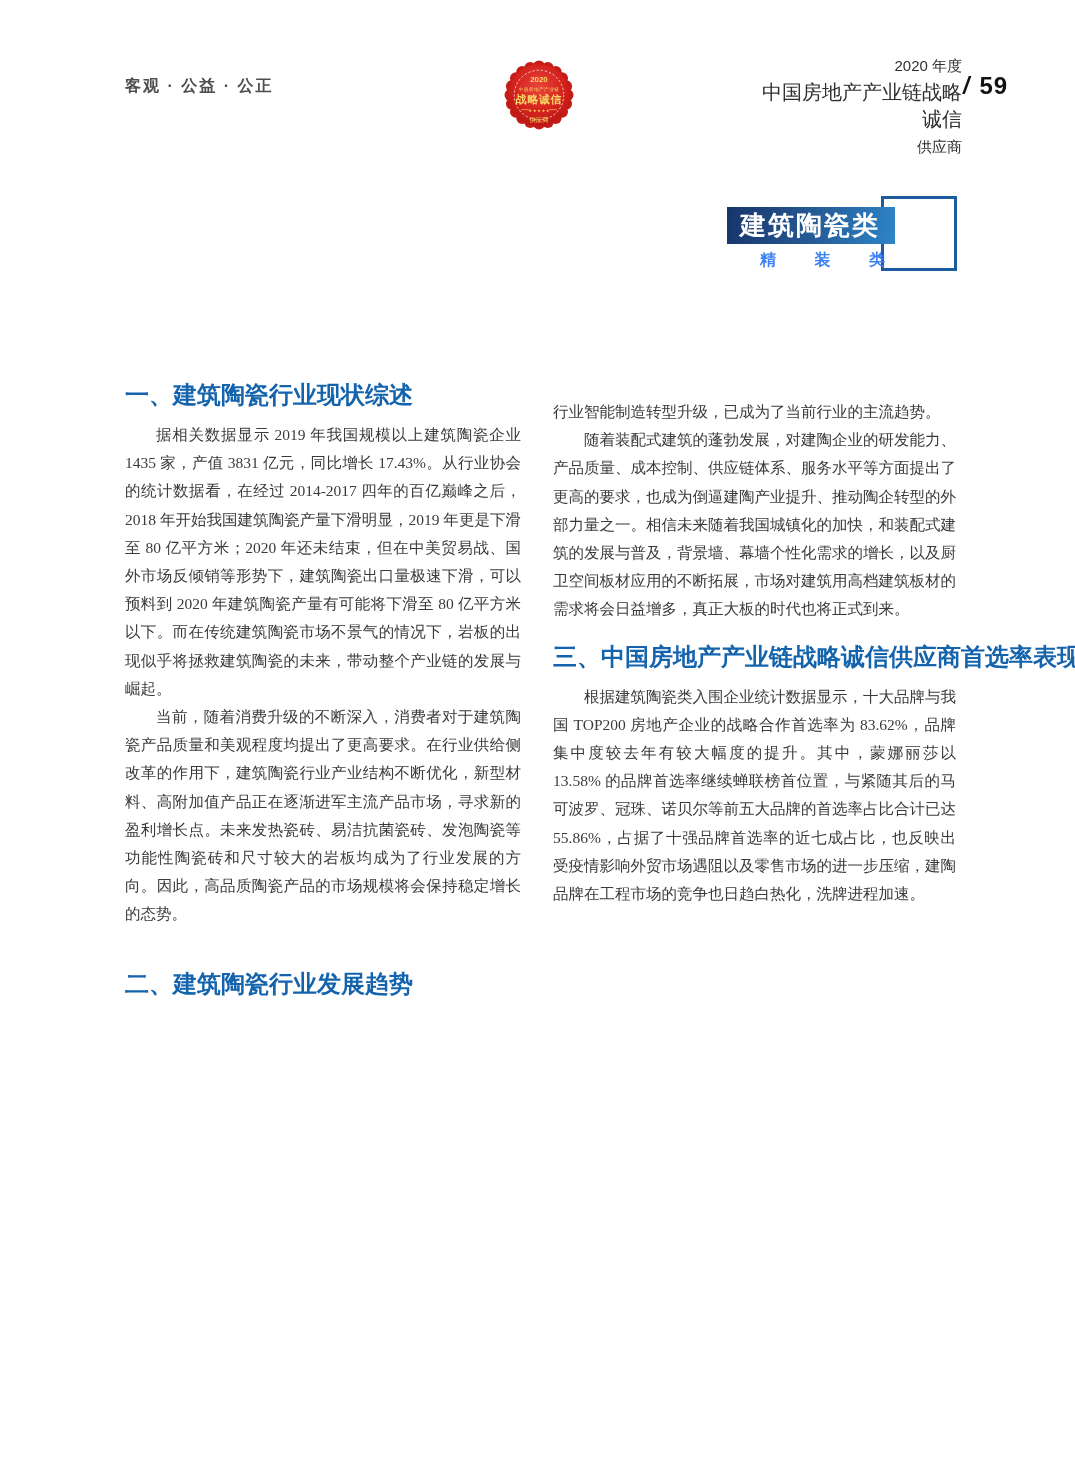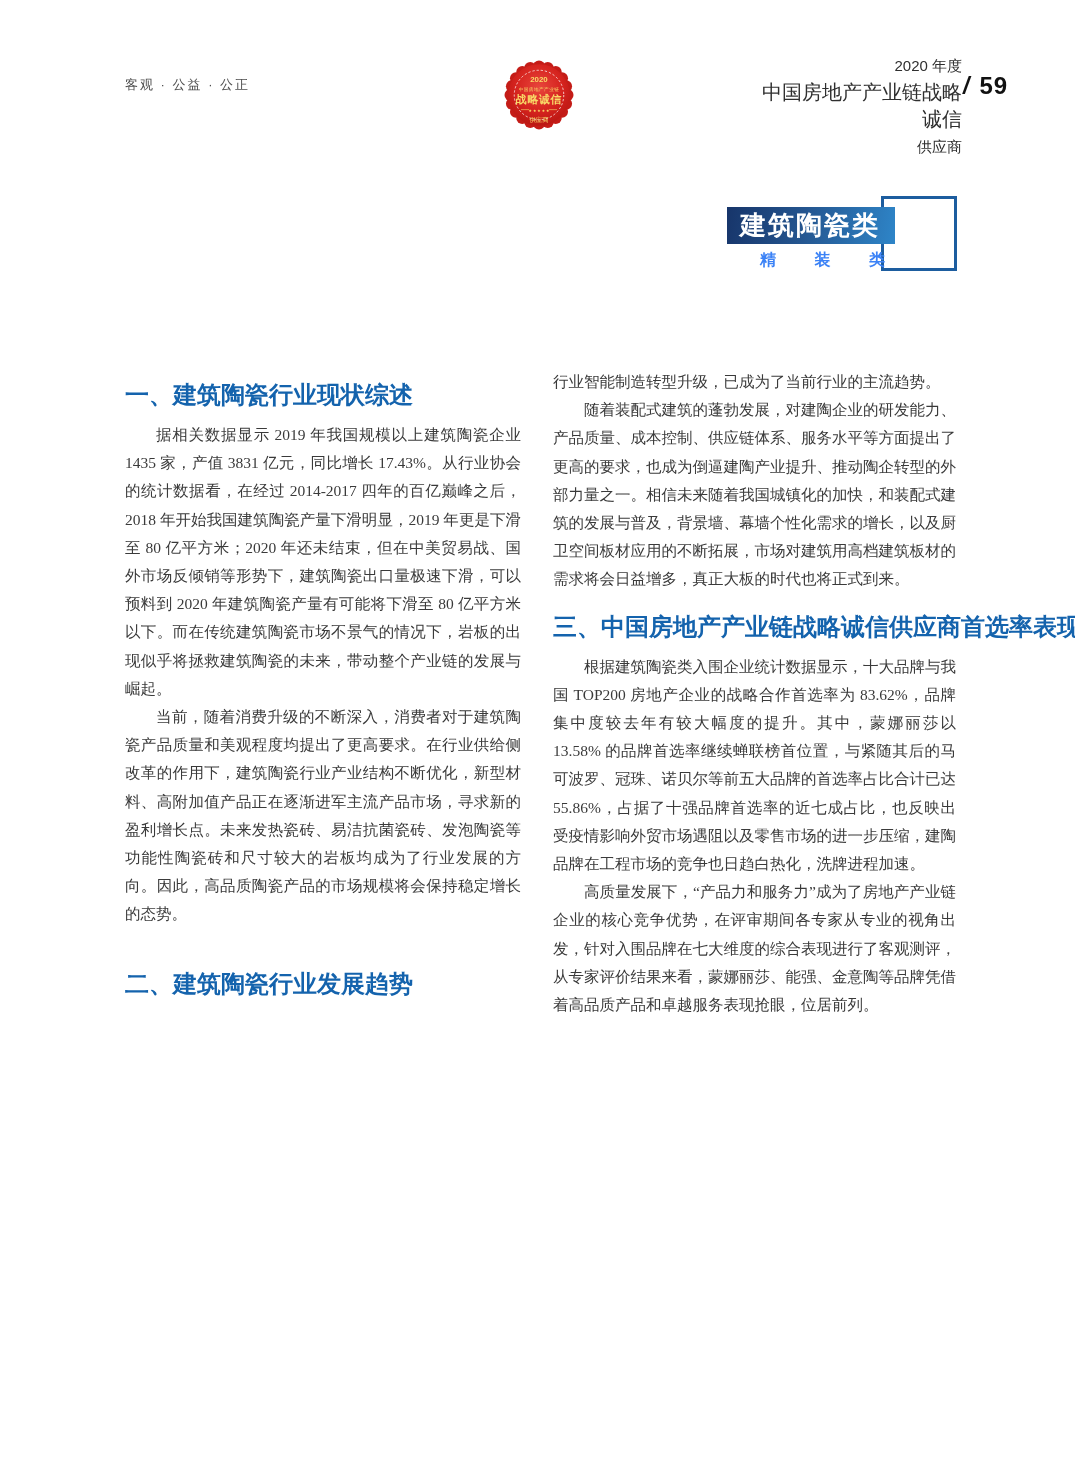--- a/index.html
+++ b/index.html
@@ -1,20 +1,20 @@
 <!DOCTYPE html>
 <html><head>
 <meta charset="utf-8">
 <style>
   html,body{margin:0;padding:0;background:#ffffff;}
   .page{position:relative;width:1075px;height:1459px;background:#ffffff;overflow:hidden;
         font-family:"Liberation Sans","DejaVu Sans",sans-serif;}
 
   
-  .slogan{position:absolute;left:125px;top:76px;font-size:13px;font-weight:normal;
+  .slogan{position:absolute;left:125px;top:76px;font-size:16px;font-weight:bold;
           color:#4e4e4e;letter-spacing:2px;}
   .seal{position:absolute;left:494px;top:50px;width:90px;height:90px;}
   .award-block{position:absolute;left:750px;top:52px;width:212px;text-align:right;
                color:#2f2f2f;font-size:15px;line-height:27px;}
   .award-block .big{font-size:20px;}
   .page-num{position:absolute;left:963px;top:72px;color:#111;font-weight:bold;}
   .page-num .slash{font-style:italic;font-size:23px;margin-right:10px;}
   .page-num .num{font-size:24px;letter-spacing:1px;}
 
   
@@ -32,21 +32,21 @@
   .col{position:absolute;color:#383838;}
   .col-left{left:125px;top:382px;width:396px;}
   .col-right{left:553px;top:368px;width:403px;}
   .col h3{margin:0 0 14px 0;font-size:24px;line-height:25px;font-weight:bold;
           color:#1463ad;font-family:Liberation Sans, sans-serif;}
   .col h3.h-sec2{margin-top:42px;}
   .col h3.h-sec3{margin-top:20px;white-space:nowrap;letter-spacing:0;}
   .col p{margin:0;font-size:15.5px;line-height:28.2px;text-align:justify;
          text-indent:2em;color:#3a3a3a;
          font-family:"Liberation Serif","DejaVu Serif",serif;}
-  .col p.no-indent{text-indent:0;}
+  .col p.no-indent{text-indent:0;margin-top:30px;}
 
   
   .seal text{fill:#f9da67;font-family:"Liberation Sans","DejaVu Sans",sans-serif;}
 </style>
 </head>
 <body>
 
 <div class="page">
 
   <div class="slogan">客观 · 公益 · 公正</div>
@@ -113,16 +113,15 @@
     <p>据相关数据显示 2019 年我国规模以上建筑陶瓷企业 1435 家，产值 3831 亿元，同比增长 17.43%。从行业协会的统计数据看，在经过 2014-2017 四年的百亿巅峰之后，2018 年开始我国建筑陶瓷产量下滑明显，2019 年更是下滑至 80 亿平方米；2020 年还未结束，但在中美贸易战、国外市场反倾销等形势下，建筑陶瓷出口量极速下滑，可以预料到 2020 年建筑陶瓷产量有可能将下滑至 80 亿平方米以下。而在传统建筑陶瓷市场不景气的情况下，岩板的出现似乎将拯救建筑陶瓷的未来，带动整个产业链的发展与崛起。</p>
     <p>当前，随着消费升级的不断深入，消费者对于建筑陶瓷产品质量和美观程度均提出了更高要求。在行业供给侧改革的作用下，建筑陶瓷行业产业结构不断优化，新型材料、高附加值产品正在逐渐进军主流产品市场，寻求新的盈利增长点。未来发热瓷砖、易洁抗菌瓷砖、发泡陶瓷等功能性陶瓷砖和尺寸较大的岩板均成为了行业发展的方向。因此，高品质陶瓷产品的市场规模将会保持稳定增长的态势。</p>
     <h3 class="h-sec2">二、建筑陶瓷行业发展趋势</h3>
   </div>
 
   <div class="col col-right">
     <p class="no-indent">行业智能制造转型升级，已成为了当前行业的主流趋势。</p>
     <p>随着装配式建筑的蓬勃发展，对建陶企业的研发能力、产品质量、成本控制、供应链体系、服务水平等方面提出了更高的要求，也成为倒逼建陶产业提升、推动陶企转型的外部力量之一。相信未来随着我国城镇化的加快，和装配式建筑的发展与普及，背景墙、幕墙个性化需求的增长，以及厨卫空间板材应用的不断拓展，市场对建筑用高档建筑板材的需求将会日益增多，真正大板的时代也将正式到来。</p>
     <h3 class="h-sec3">三、中国房地产产业链战略诚信供应商首选率表现</h3>
     <p>根据建筑陶瓷类入围企业统计数据显示，十大品牌与我国 TOP200 房地产企业的战略合作首选率为 83.62%，品牌集中度较去年有较大幅度的提升。其中，蒙娜丽莎以 13.58% 的品牌首选率继续蝉联榜首位置，与紧随其后的马可波罗、冠珠、诺贝尔等前五大品牌的首选率占比合计已达 55.86%，占据了十强品牌首选率的近七成占比，也反映出受疫情影响外贸市场遇阻以及零售市场的进一步压缩，建陶品牌在工程市场的竞争也日趋白热化，洗牌进程加速。</p>
-    <p>高质量发展下，“产品力和服务力”成为了房地产产业链企业的核心竞争优势，在评审期间各专家从专业的视角出发，针对入围品牌在七大维度的综合表现进行了客观测评，从专家评价结果来看，蒙娜丽莎、能强、金意陶等品牌凭借着高品质产品和卓越服务表现抢眼，位居前列。</p>
   </div>
 
 </div>
 
 </body></html>

